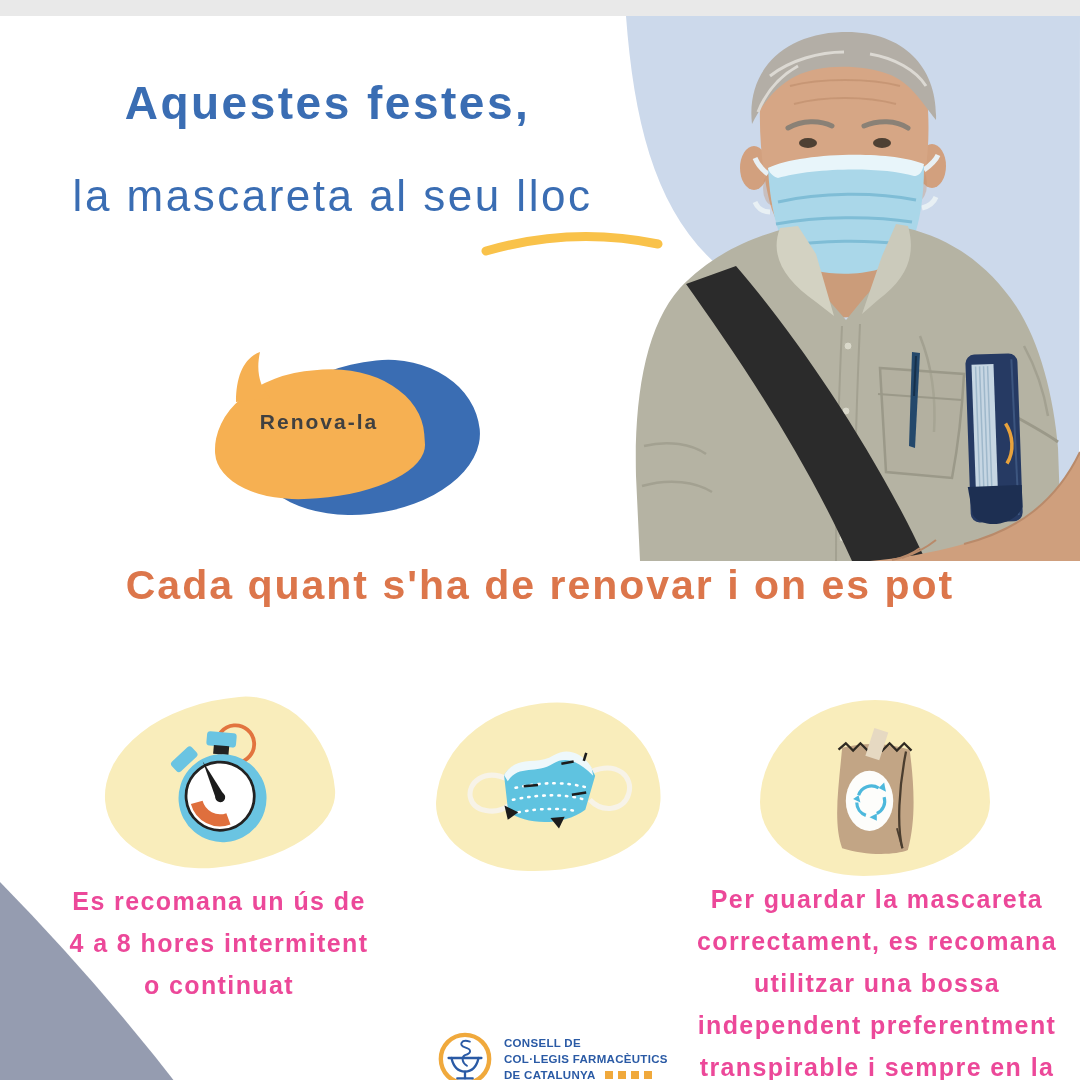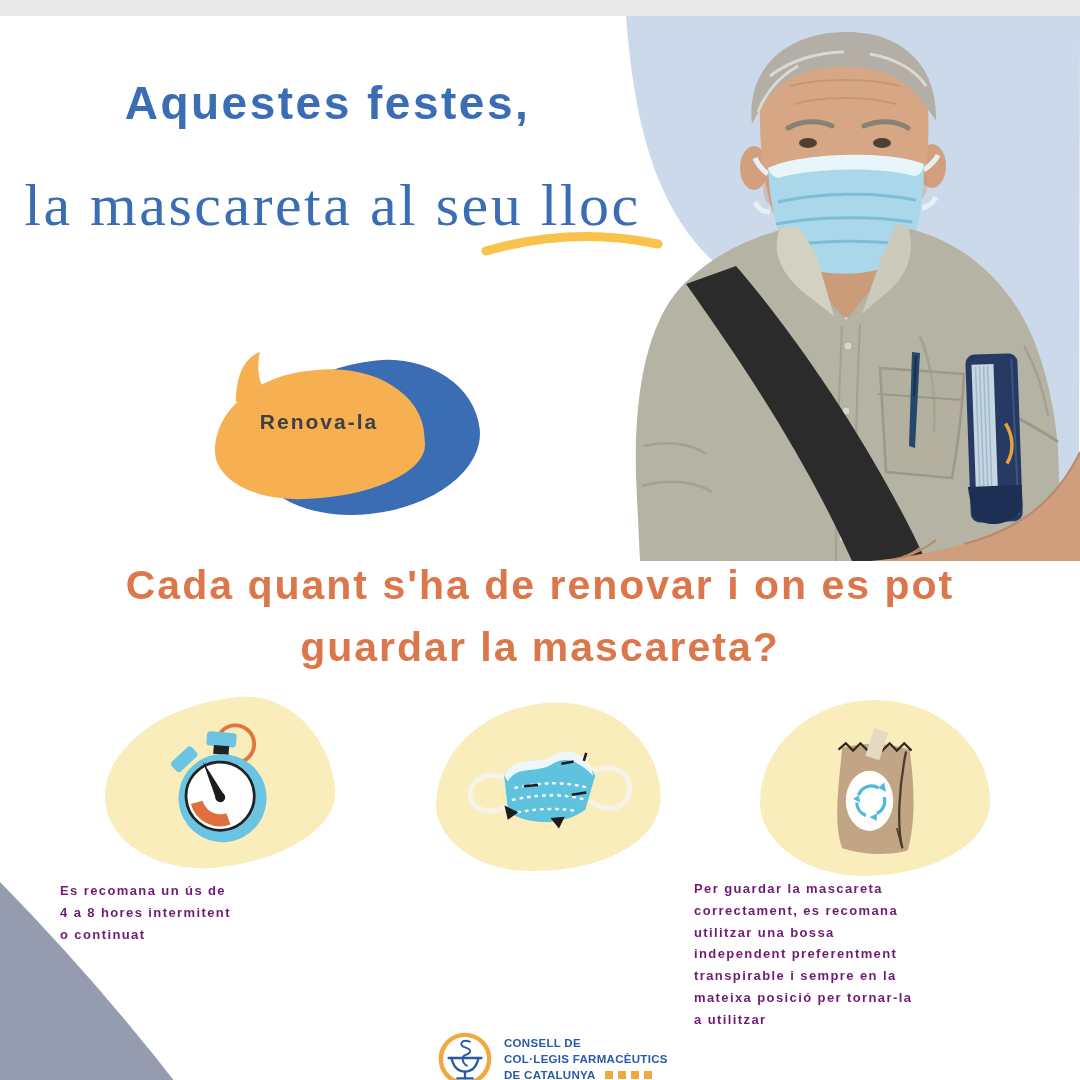--- a/index.html
+++ b/index.html
@@ -4,42 +4,42 @@
 <style>
   html,body{margin:0;padding:0;background:#e9e9e9;}
   #canvas{
     position:relative;width:1080px;height:1080px;background:#ffffff;
     overflow:hidden;font-family:"Liberation Sans",sans-serif;margin:16px auto;
   }
   .abs{position:absolute;}
   
   .h-line{left:0;width:655px;text-align:center;color:#3a6db3;}
   .h1{top:60px;font-size:46px;font-weight:700;letter-spacing:2.5px;}
-  .h2{top:155px;font-size:60px;font-weight:400;letter-spacing:2.5px;width:665px;font-family:Liberation Serif, serif;}
+  .h2{top:155px;font-size:44px;font-weight:400;letter-spacing:2.5px;width:665px;}
   .h3{top:243px;font-size:44px;font-weight:700;letter-spacing:2.5px;}
   
   .bubble-wrap{left:212px;top:336px;width:290px;height:178px;}
   .bubble-blue{position:absolute;left:40px;top:10px;width:228px;height:152px;background:#3a6db3;
     border-radius:58% 42% 52% 48% / 55% 52% 48% 45%;transform:rotate(-6deg);}
   .bubble-orange{position:absolute;left:2px;top:18px;width:210px;height:128px;background:#f6b052;
     border-radius:52% 48% 55% 45% / 62% 58% 38% 42%;transform:rotate(-4deg);}
   .bubble-label{position:absolute;left:2px;top:58px;width:210px;text-align:center;
     font-size:21px;font-weight:700;letter-spacing:2px;color:#404040;}
   
   .q-line{left:0;width:1080px;text-align:center;color:#dc764b;font-weight:700;
     font-size:41px;letter-spacing:2px;}
   .q1{top:546px;} .q2{top:608px;}
   
   .blob{background:#f9edbb;display:flex;align-items:center;justify-content:center;}
   .blob1{left:104px;top:683px;width:230px;height:168px;border-radius:62% 38% 55% 45% / 55% 60% 40% 45%;transform:rotate(-5deg);}
   .blob2{left:437px;top:686px;width:224px;height:170px;border-radius:55% 45% 60% 40% / 62% 55% 45% 38%;transform:rotate(3deg);}
   .blob3{left:760px;top:684px;width:230px;height:176px;border-radius:50% 50% 55% 45% / 58% 58% 42% 42%;}
   
-  .tip{font-size:13px;font-weight:700;letter-spacing:1.4px;line-height:1.68;
-    color:#701a75;white-space:pre-line;}
+  .tip{font-size:25px;font-weight:700;letter-spacing:1.4px;line-height:1.68;
+    color:#ec4899;text-align:center;white-space:pre-line;}
   .t1{left:60px;top:864px;width:318px;}
   .t2{left:382px;top:864px;width:318px;}
   .t3{left:694px;top:862px;width:366px;}
   
   .footer{left:436px;top:1014px;display:flex;align-items:center;gap:10px;justify-content:flex-end;}
   .org-text{font-size:11.5px;font-weight:700;color:#2a5aa5;letter-spacing:.3px;line-height:1.4;}
   .org-row{display:flex;align-items:center;}
   .squares{display:inline-flex;gap:5px;margin-left:9px;}
   .sq{width:8px;height:8px;background:#f0a93c;display:inline-block;}
 </style>
@@ -149,21 +149,20 @@
   <div class="abs bubble-wrap">
     <div class="bubble-blue"></div>
     <div class="bubble-orange"></div>
     <svg style="position:absolute;left:22px;top:-2px;width:44px;height:54px;" viewBox="0 0 44 54" aria-hidden="true">
       <path d="M2,52 C2,26 10,8 26,2 C22,20 25,36 36,48 Z" fill="#f6b052"></path>
     </svg>
     <div class="bubble-label">Renova-la</div>
   </div>
 
   <div class="abs q-line q1">Cada quant s'ha de renovar i on es pot</div>
-  <div class="abs q-line q2">guardar la mascareta?</div>
 
   <div class="abs blob blob1">
     <svg width="132" height="132" viewBox="0 0 120 120" aria-hidden="true">
       <circle cx="78" cy="26" r="17" fill="none" stroke="#e2743f" stroke-width="3.5"></circle>
       <g transform="rotate(10 64 22)">
         <rect x="52" y="14" width="27" height="13" rx="3" fill="#6ac4e2"></rect>
         <rect x="59" y="26" width="14" height="8" fill="#222222"></rect>
       </g>
       <g transform="rotate(-38 30 36)">
         <rect x="18" y="30" width="25" height="12" rx="3" fill="#6ac4e2"></rect>

